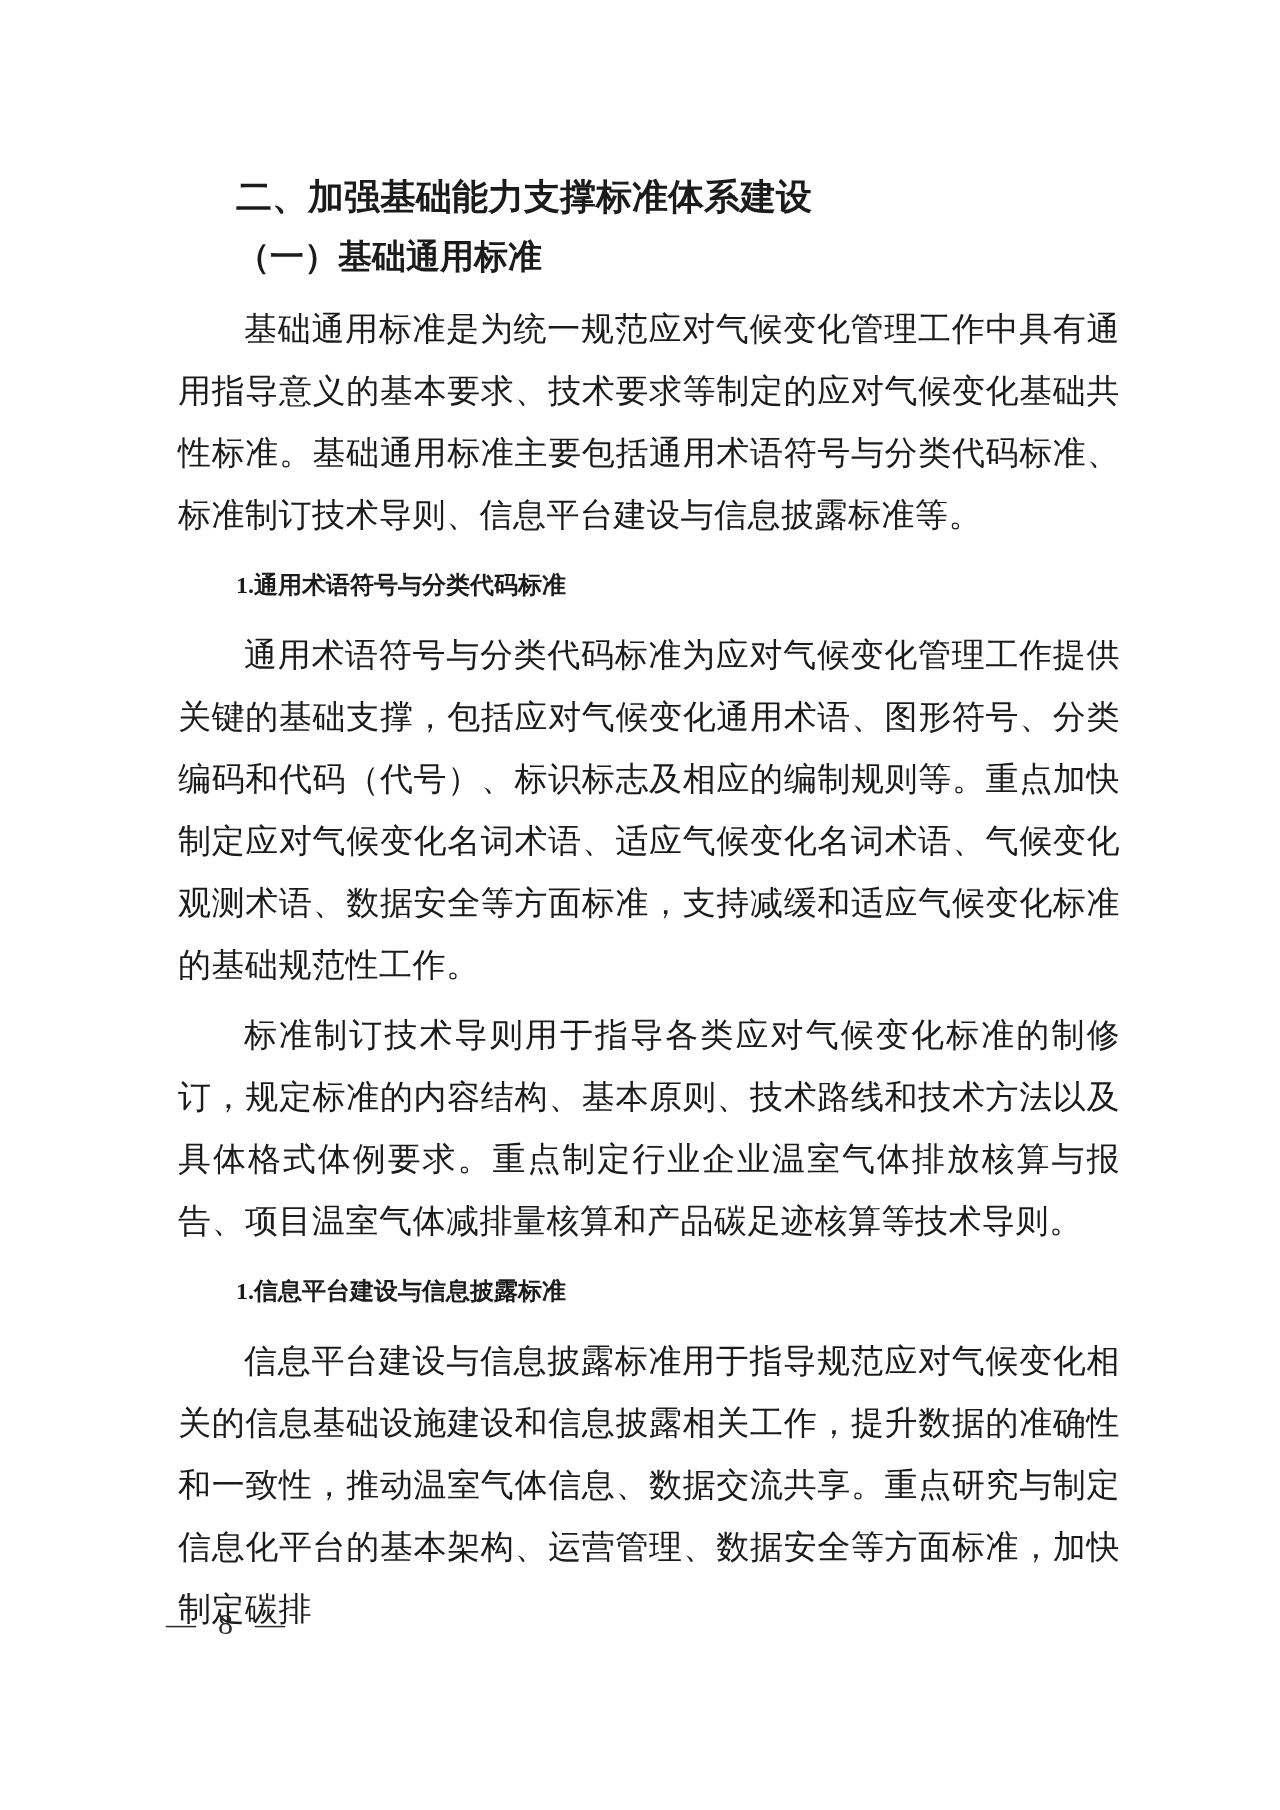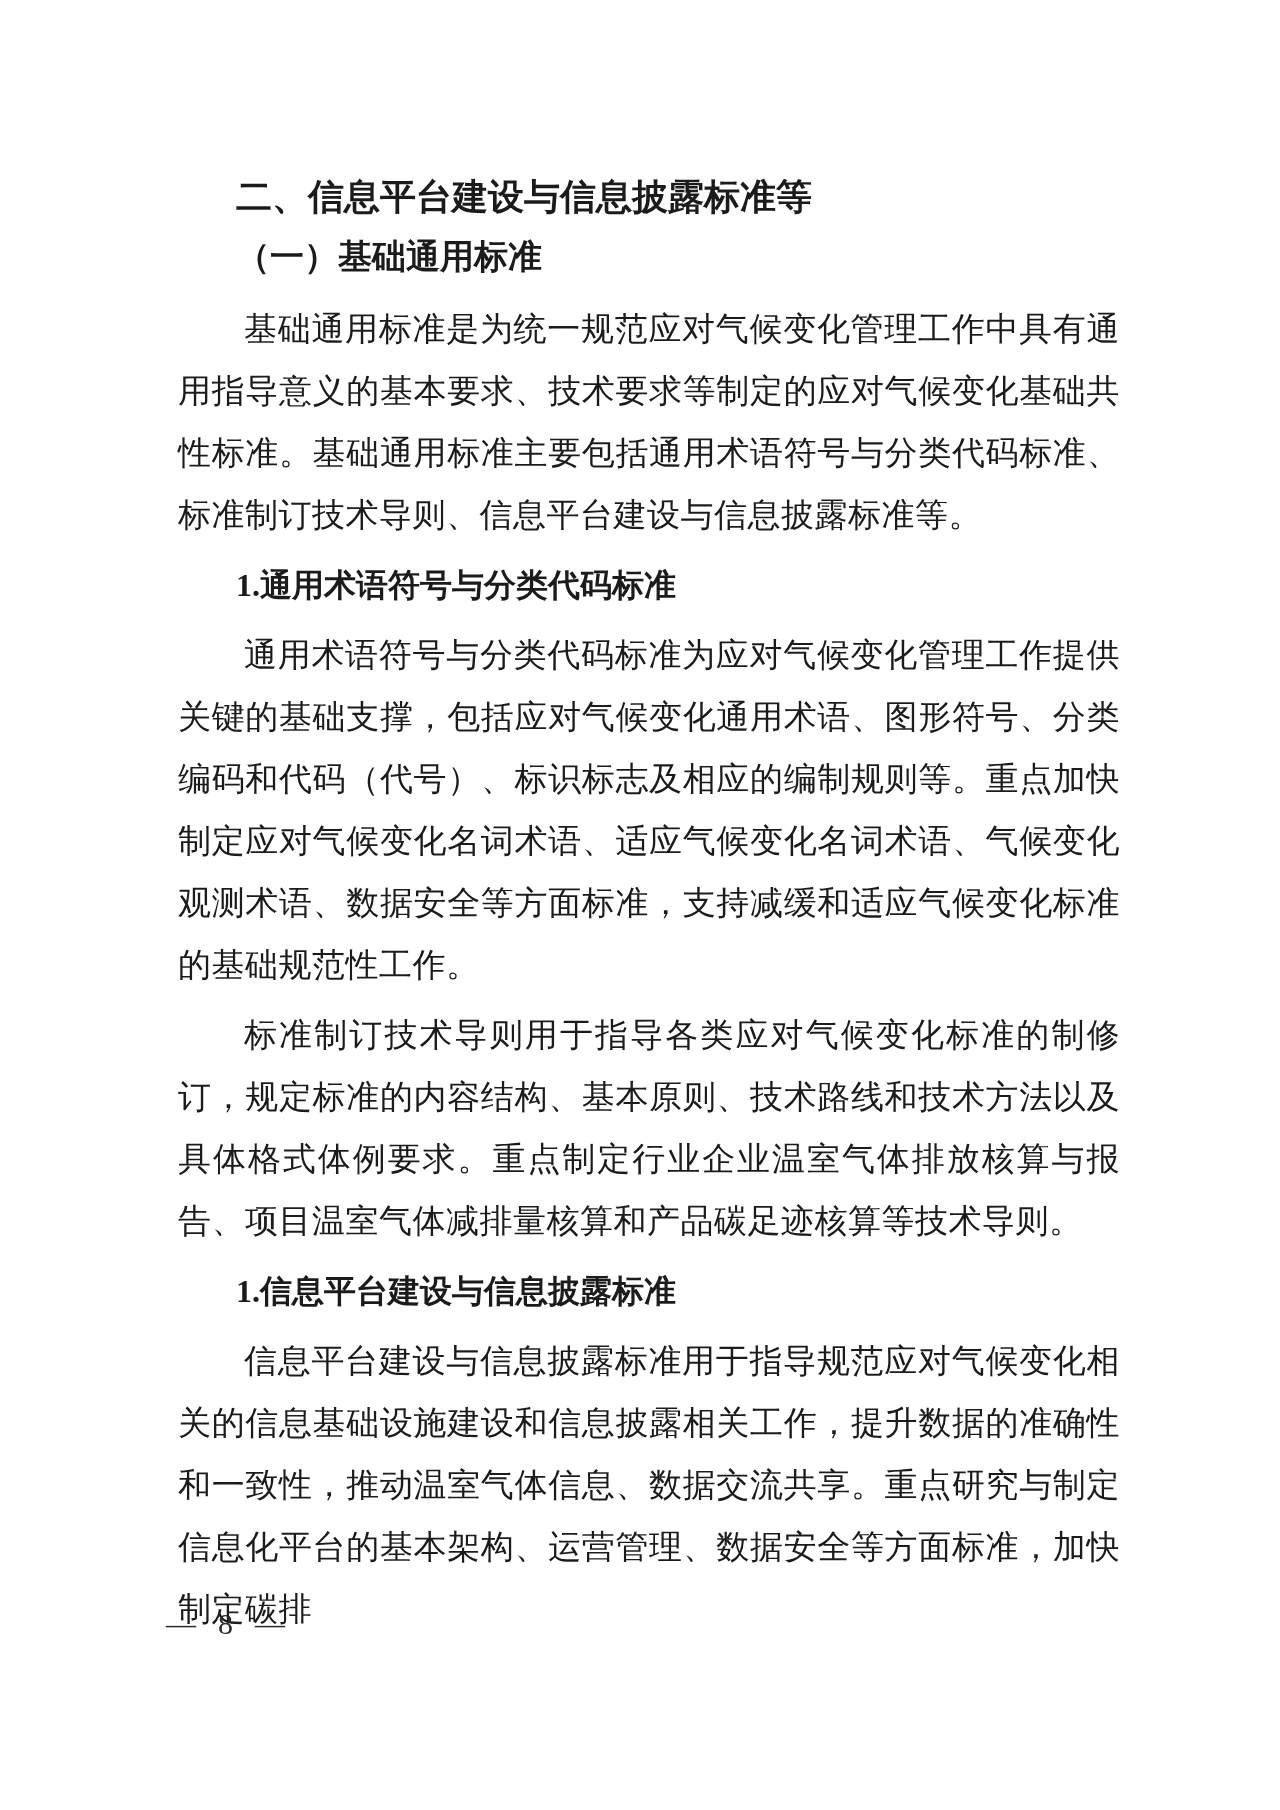--- a/index.html
+++ b/index.html
@@ -36,21 +36,21 @@
     font-weight: 700;
     font-size: 34px;
     line-height: 62px;
     text-indent: 66px;
     margin: 0;
     white-space: nowrap;
   }
   .num-heading {
     font-family: "Liberation Serif", "DejaVu Serif", serif;
     font-weight: 700;
-    font-size: 32px;
+    font-size: 24px;
     line-height: 62px;
     text-indent: 66px;
     margin: 0;
     white-space: nowrap;
   }
   p.body-para {
     font-family: "Liberation Serif", "DejaVu Serif", serif;
     font-weight: 400;
     font-size: 33px;
     line-height: 62px;
@@ -76,21 +76,21 @@
     display: inline-block;
     margin: 0 22px;
   }
 </style>
 </head>
 <body>
 
 <div class="page">
   <div class="content">
 
-    <h1 class="doc-title">二、信息平台建设与信息披露标准等</h1>
+    <h1 class="doc-title">二、加强基础能力支撑标准体系建设</h1>
 
     <h2 class="sub-heading">（一）基础通用标准</h2>
 
     <p class="body-para">基础通用标准是为统一规范应对气候变化管理工作中具有通用指导意义的基本要求、技术要求等制定的应对气候变化基础共性标准。基础通用标准主要包括通用术语符号与分类代码标准、标准制订技术导则、信息平台建设与信息披露标准等。</p>
 
     <h3 class="num-heading">1.通用术语符号与分类代码标准</h3>
 
     <p class="body-para">通用术语符号与分类代码标准为应对气候变化管理工作提供关键的基础支撑，包括应对气候变化通用术语、图形符号、分类编码和代码（代号）、标识标志及相应的编制规则等。重点加快制定应对气候变化名词术语、适应气候变化名词术语、气候变化观测术语、数据安全等方面标准，支持减缓和适应气候变化标准的基础规范性工作。</p>
 
 

